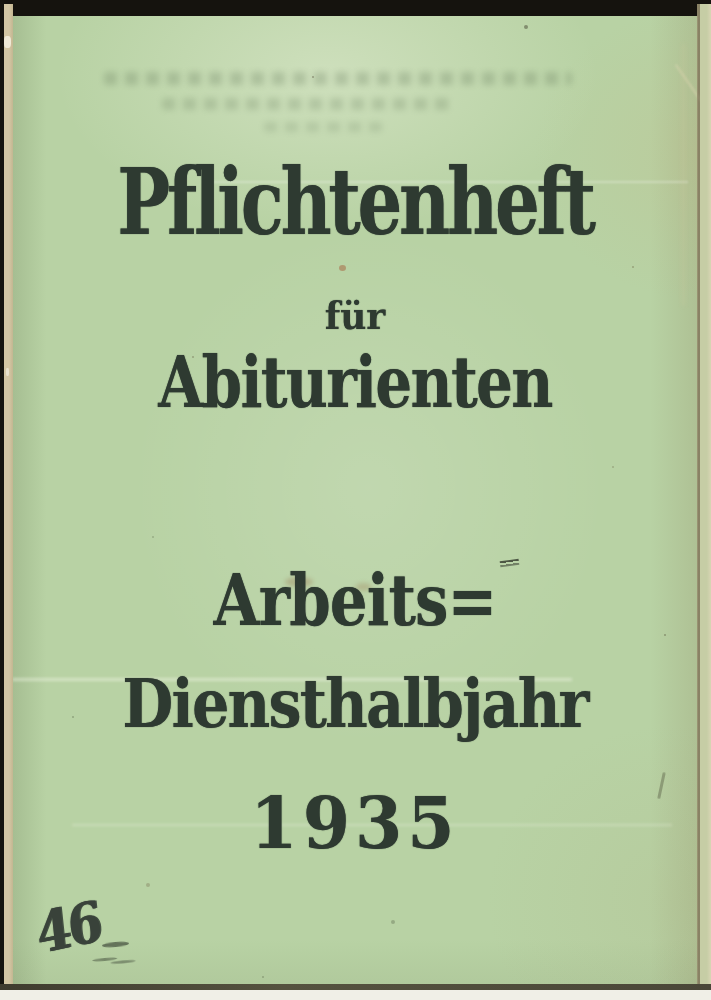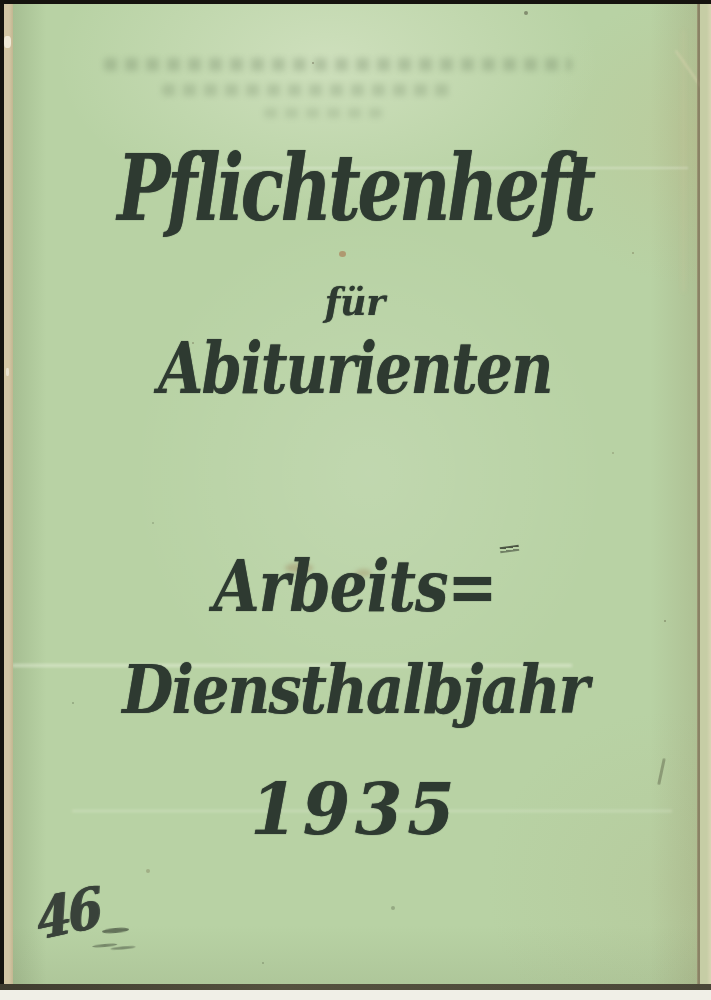--- a/index.html
+++ b/index.html
@@ -17,30 +17,29 @@
     background:linear-gradient(90deg,#8d7f60 0 1px,#d4c7a4 1px 60%,#c3b691 100%);}
   .spine .chip{position:absolute;left:1px;top:34px;width:7px;height:12px;background:#f0ead7;border-radius:40%;box-shadow:0 330px 0 -2px #e9e2cc;}
 
   .right-edge{position:absolute;left:697px;top:0;width:14px;height:988px;z-index:5;
     background:linear-gradient(90deg,rgba(150,142,110,.9) 0 3px,#c6cda5 3px 70%,#d8d5b4 100%);}
   .bottom-line{position:absolute;left:0;top:984px;width:711px;height:6px;z-index:6;
     background:linear-gradient(90deg,#3f3c2f,#55523f 40%,#4a4738);}
   .bottom-white{position:absolute;left:0;top:990px;width:711px;height:10px;background:#f0efe7;z-index:6;}
 
   
-  .page{position:absolute;left:12px;top:2px;width:686px;height:982px;z-index:2;
+  .page{position:absolute;left:12px;top:16px;width:686px;height:982px;z-index:2;
     background-color:#b8d2a4;
     background-image:
       radial-gradient(ellipse 55% 22% at 46% 6%,rgba(238,243,224,.40),rgba(0,0,0,0) 72%),
       radial-gradient(ellipse 50% 38% at 52% 48%,rgba(255,255,255,.12),rgba(0,0,0,0) 70%),
       radial-gradient(ellipse 40% 25% at 100% 14%,rgba(196,178,126,.20),rgba(0,0,0,0) 60%),
       radial-gradient(ellipse 45% 30% at 96% 90%,rgba(170,160,115,.12),rgba(0,0,0,0) 60%),
       linear-gradient(90deg,rgba(80,95,60,.18),rgba(0,0,0,0) 5%,rgba(0,0,0,0) 93%,rgba(140,130,90,.22) 100%),
       linear-gradient(0deg,rgba(90,100,65,.10),rgba(0,0,0,0) 6%);
-    font-style: italic;
   }
 
   
   .ghost{position:absolute;filter:blur(3px);opacity:.45;border-radius:3px;
     background:repeating-linear-gradient(90deg,rgba(92,112,82,.55) 0 13px,rgba(0,0,0,0) 13px 21px);}
   .ghost1{left:92px;top:56px;width:468px;height:13px;}
   .ghost2{left:150px;top:82px;width:292px;height:12px;opacity:.38;}
   .ghost3{left:252px;top:106px;width:118px;height:10px;opacity:.3;}
 
   

